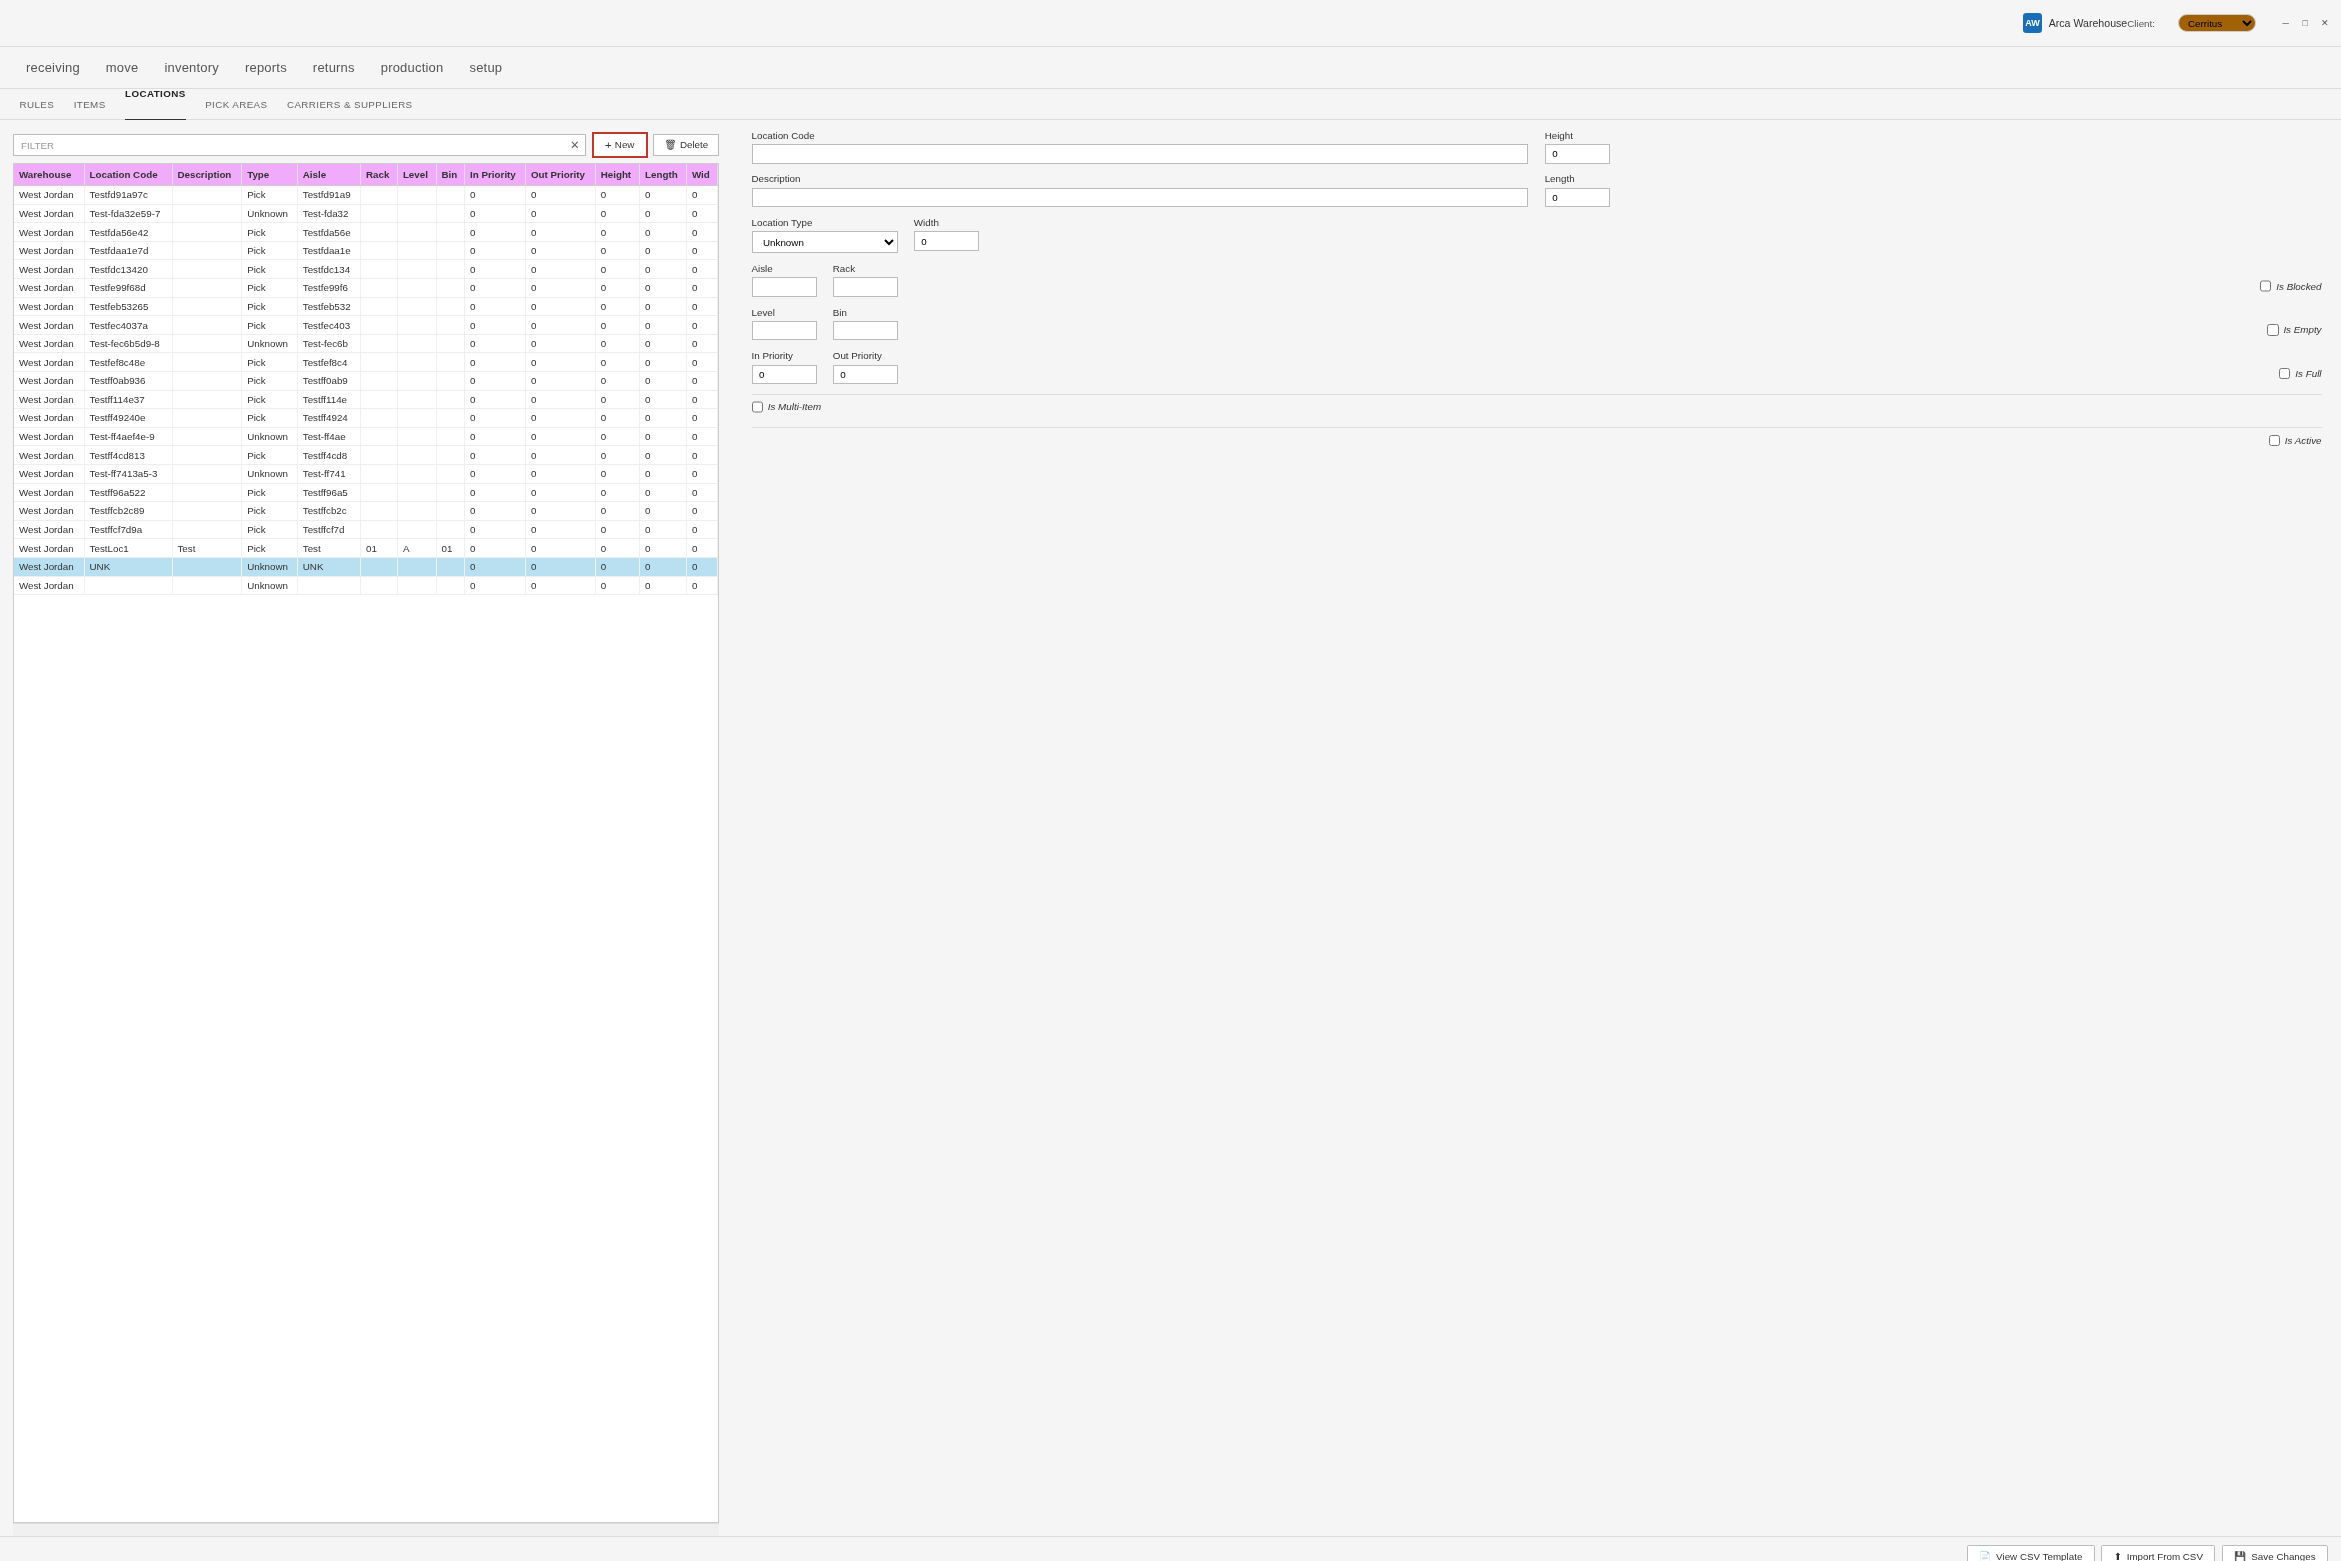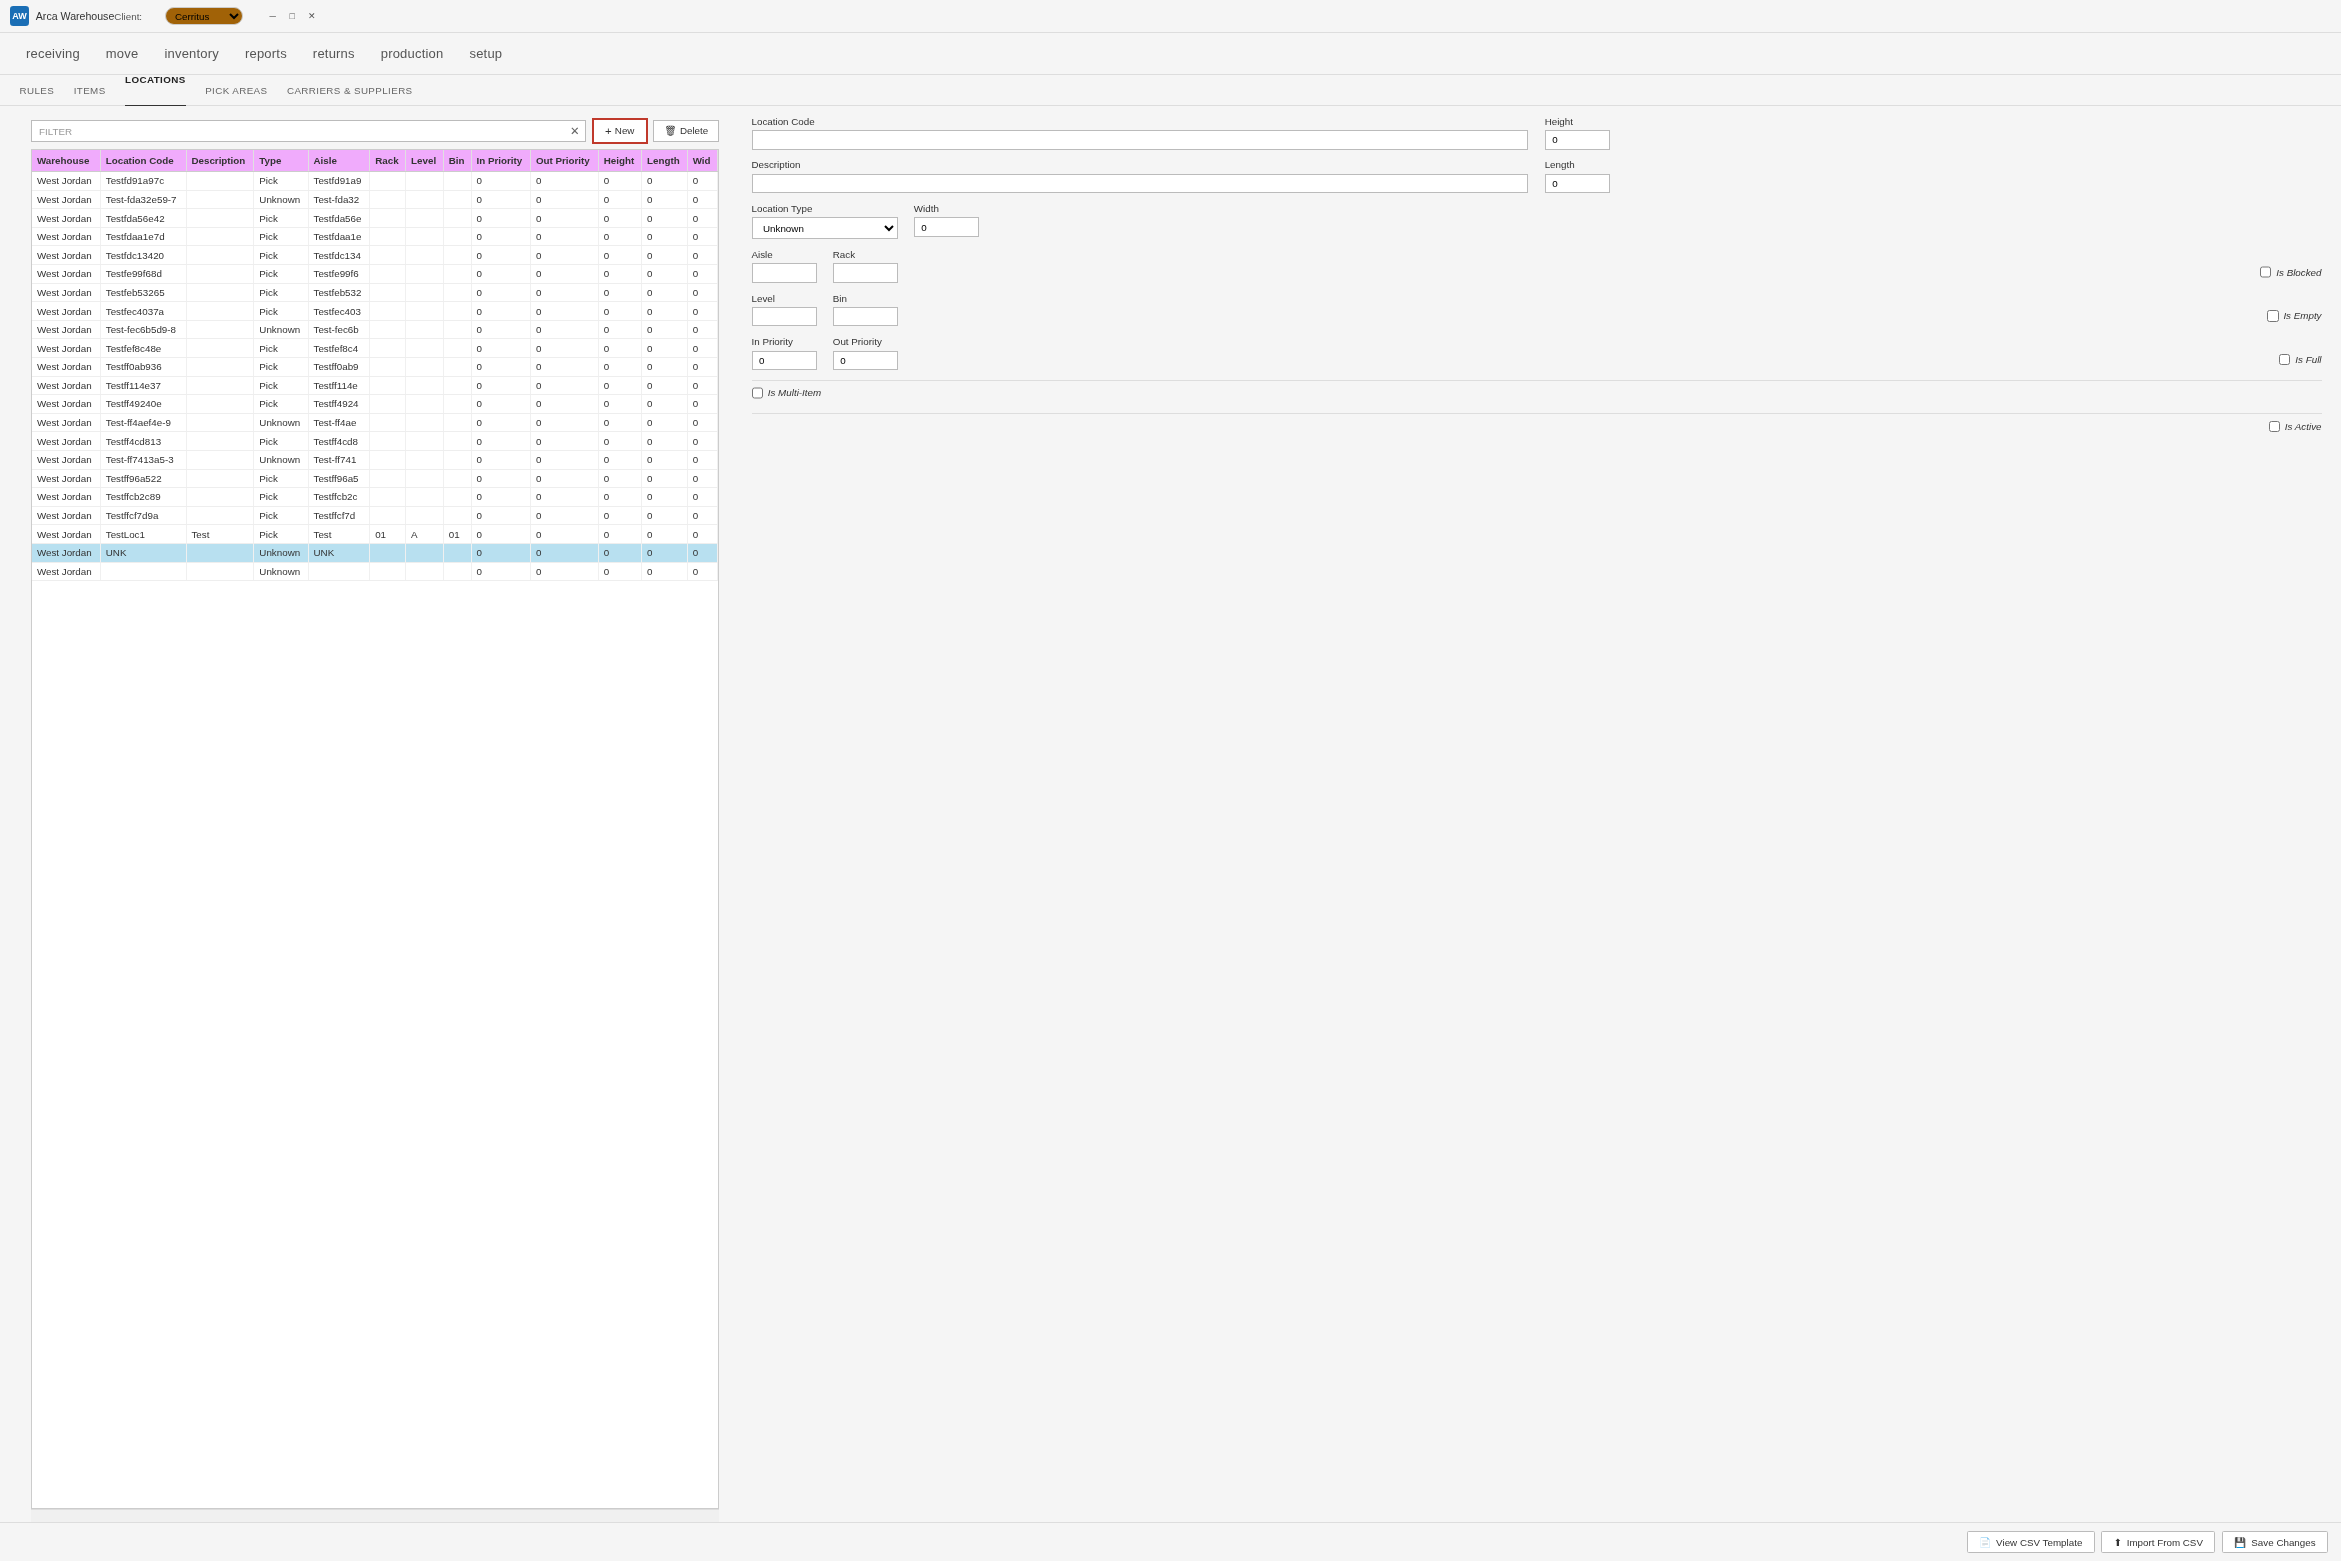--- a/index.html
+++ b/index.html
@@ -1,22 +1,22 @@
 <!DOCTYPE html>
 <html style="font-size:13px"><head>
   <meta charset="utf-8">
   <style>
     * { box-sizing: border-box; margin: 0; padding: 0; }
     body { font-family: 'Segoe UI', Arial, sans-serif; font-size: 10.6px; background: #f0f0f0; color: #333; height: 100vh; overflow: hidden; }
 
     
     .title-bar {
-      display: flex; align-items: center; justify-content: flex-start;
+      display: flex; align-items: center; justify-content: flex-end;
       background: #f5f5f5; border-bottom: 0.8px solid #ddd;
-      height: 33px; padding: 0 9.8px;
+      height: 47px; padding: 0 9.8px;
     }
     .title-bar-left { display: flex; align-items: center; gap: 6.5px; }
     .app-icon { width: 19.5px; height: 19.5px; background: #1a6eb5; border-radius: 3.3px; display: flex; align-items: center; justify-content: center; color: white; font-size: 9px; font-weight: bold; }
     .app-title { font-size: 10.6px; font-weight: 500; color: #333; }
     .title-bar-right { display: flex; align-items: center; gap: 23px; }
     .client-label { font-size: 9.8px; color: #555; }
     .client-select { font-size: 9.8px; border: 0.8px solid #ccc; padding: 1.6px 16.3px 1.6px 4.9px; background: #a16207; border-radius: 9px; }
     .window-controls { display: flex; gap: 6.5px; }
     .win-btn { width: 13px; height: 13px; cursor: pointer; display: flex; align-items: center; justify-content: center; color: #555; font-size: 9px; }
 
@@ -26,21 +26,21 @@
 
     
     .sub-nav { background: #f5f5f5; border-bottom: 0.8px solid #ddd; display: flex; align-items: center; gap: 19.5px; padding: 0 19.5px; height: 31px; }
     .sub-nav-item { font-size: 9.8px; color: #666; cursor: pointer; letter-spacing: 0.4px; text-transform: uppercase; }
     .sub-nav-item.active { color: #222; font-weight: 600; border-bottom: 1.6px solid #333; padding-bottom: 20px; text-align: right; }
 
     
     .main-content { display: flex; background: #f5f5f5; height: calc(100vh - 106px - 39px); }
 
     
-    .table-area { flex: 0 0 732px; display: flex; flex-direction: column; padding: 13px 13px 0 31px; }
+    .table-area { flex: 0 0 732px; display: flex; flex-direction: column; padding: 13px 13px 0 13px; }
     .filter-row { display: flex; align-items: center; gap: 6.5px; margin-bottom: 6.5px; }
     .filter-input-wrap { flex: 1; position: relative; }
     .filter-input { width: 100%; padding: 4.9px 24.4px 4.9px 8.1px; border: 0.8px solid #bbb; background: white; font-size: 9.8px; outline: none; }
     .filter-label { position: absolute; left: 8.1px; top: 50%; transform: translateY(-50%); font-size: 9.8px; color: #999; pointer-events: none; }
     .filter-clear { position: absolute; right: 6.5px; top: 50%; transform: translateY(-50%); cursor: pointer; color: #666; font-size: 11.4px; }
     .btn-new { display: flex; align-items: center; gap: 3.3px; padding: 4.9px 11.4px; background: white; border: 1.6px solid #c0392b; color: #333; font-size: 9.8px; cursor: pointer; font-weight: 500; outline: 1.6px solid #c0392b; outline-offset: 0.8px; }
     .btn-new .plus { color: #333; font-size: 11.4px; }
     .btn-delete { display: flex; align-items: center; gap: 3.3px; padding: 4.9px 9.8px; background: white; border: 0.8px solid #bbb; color: #333; font-size: 9.8px; cursor: pointer; }
 
     

